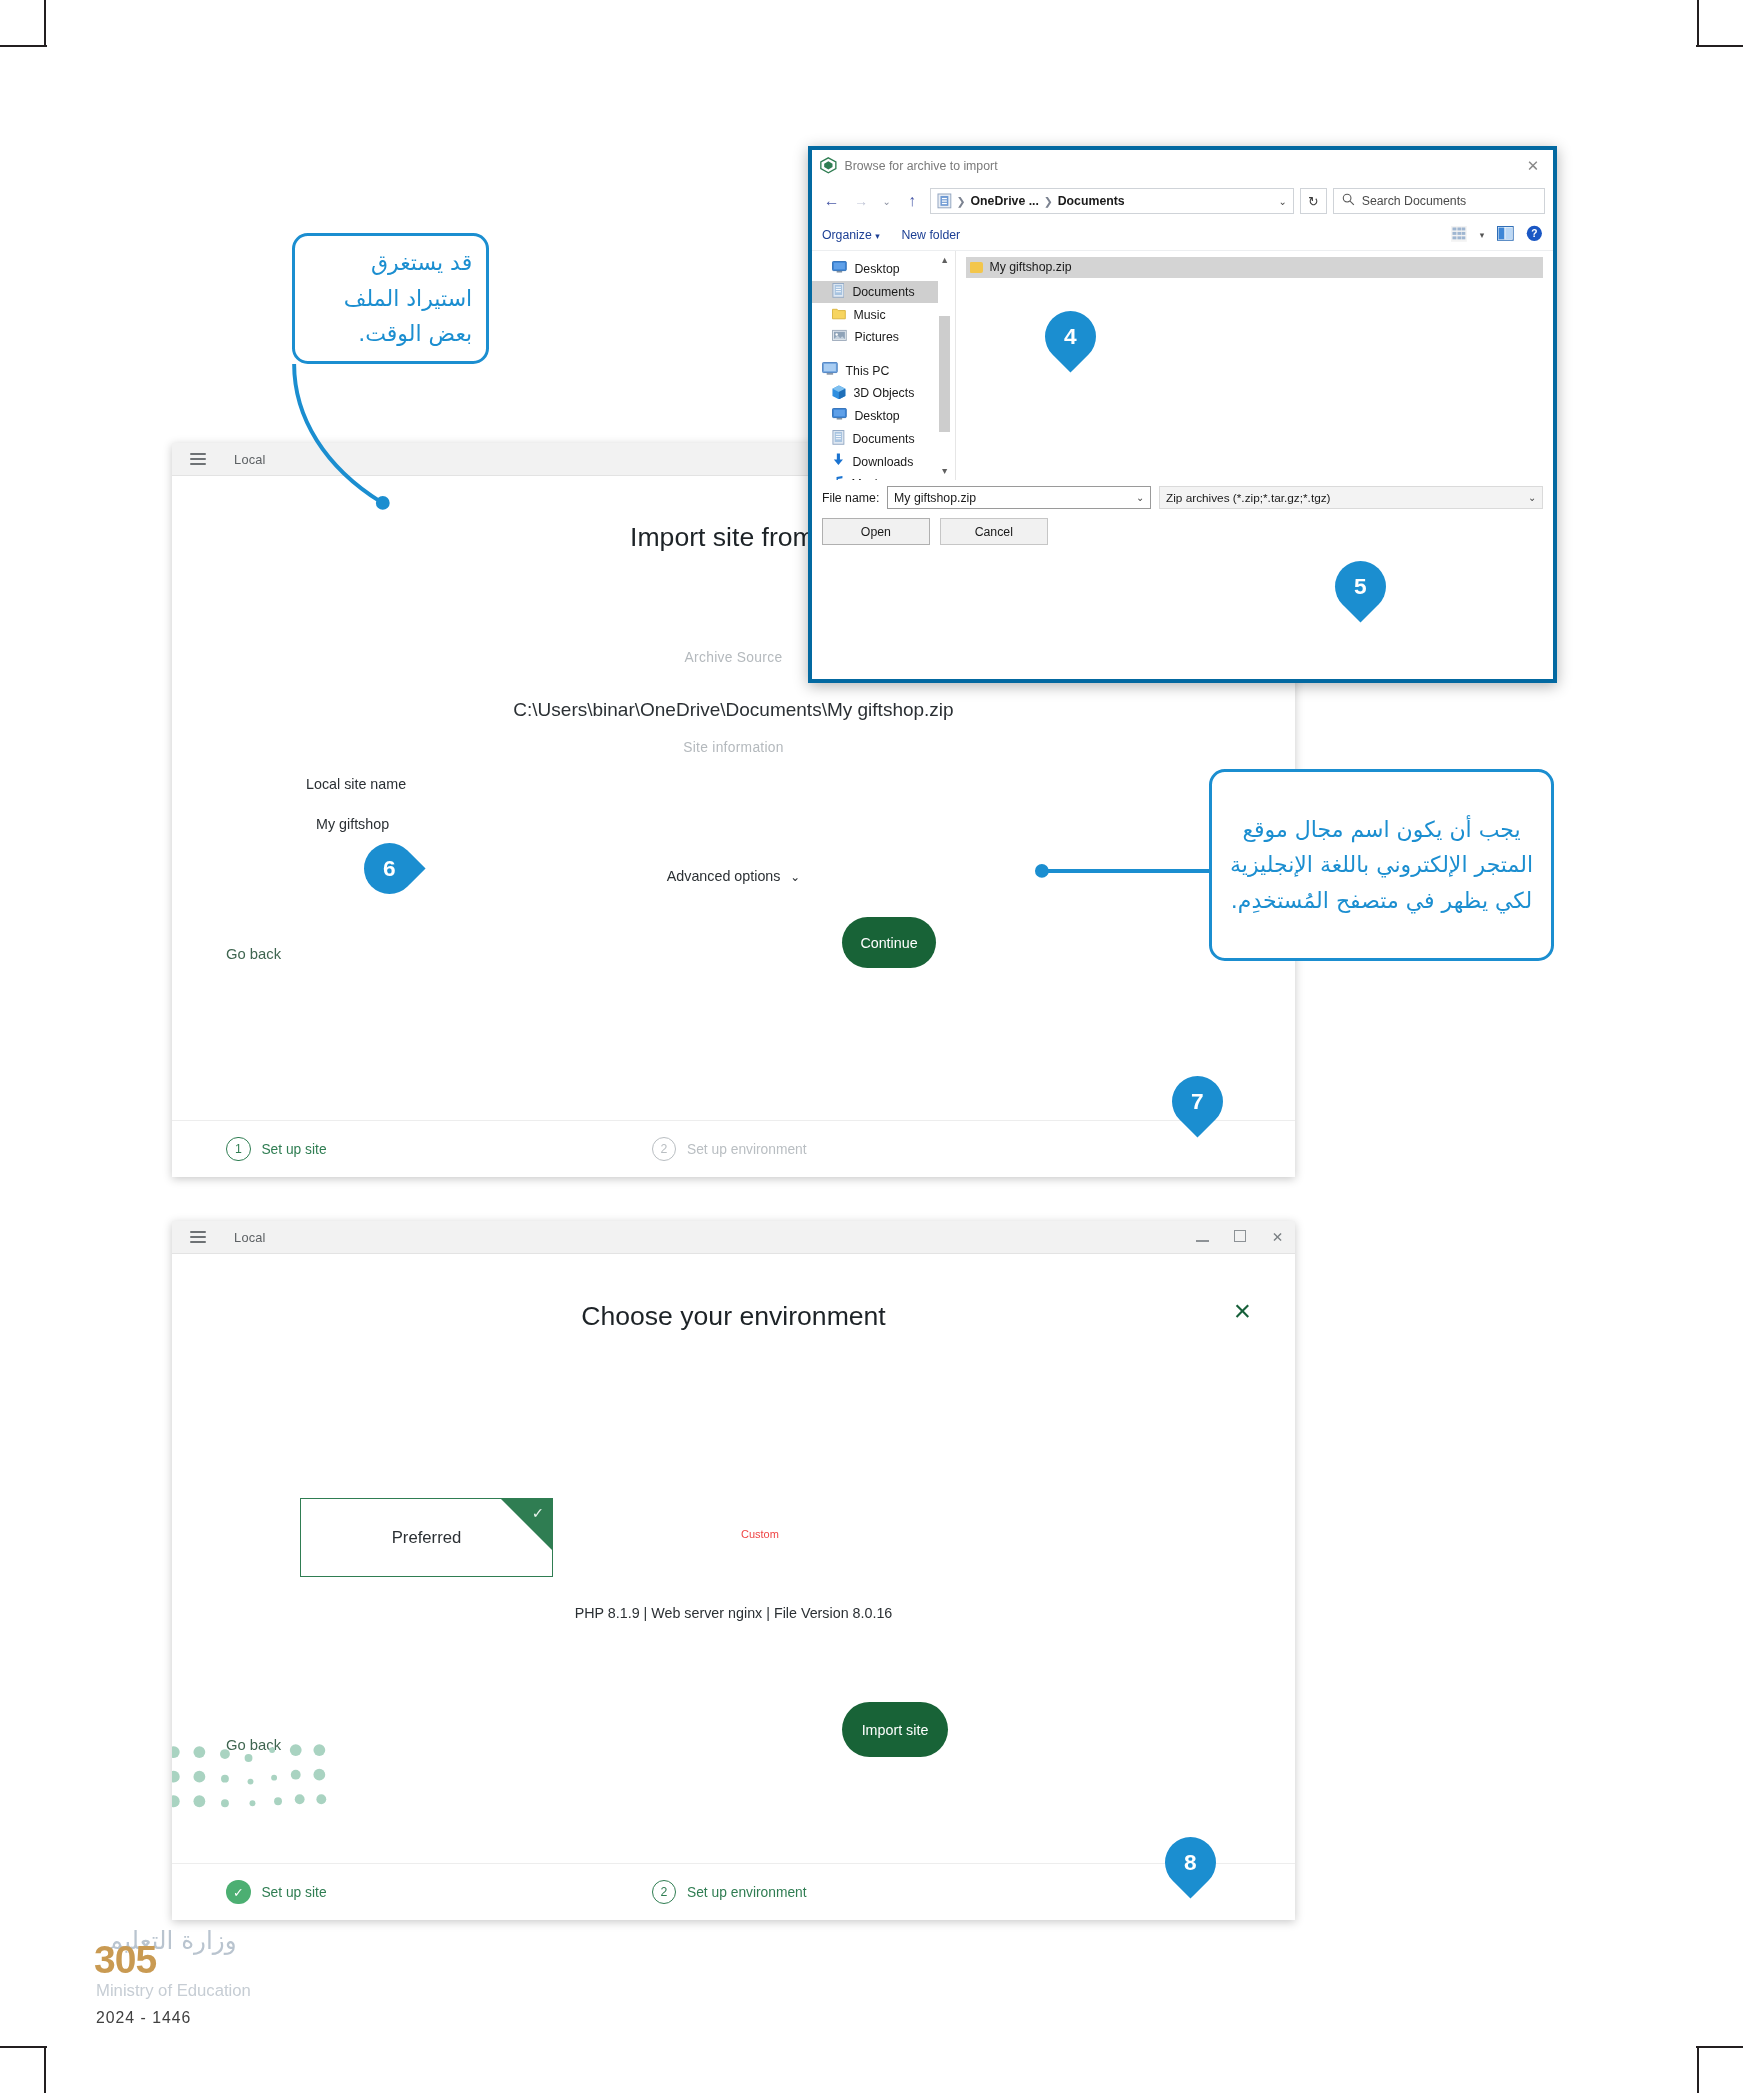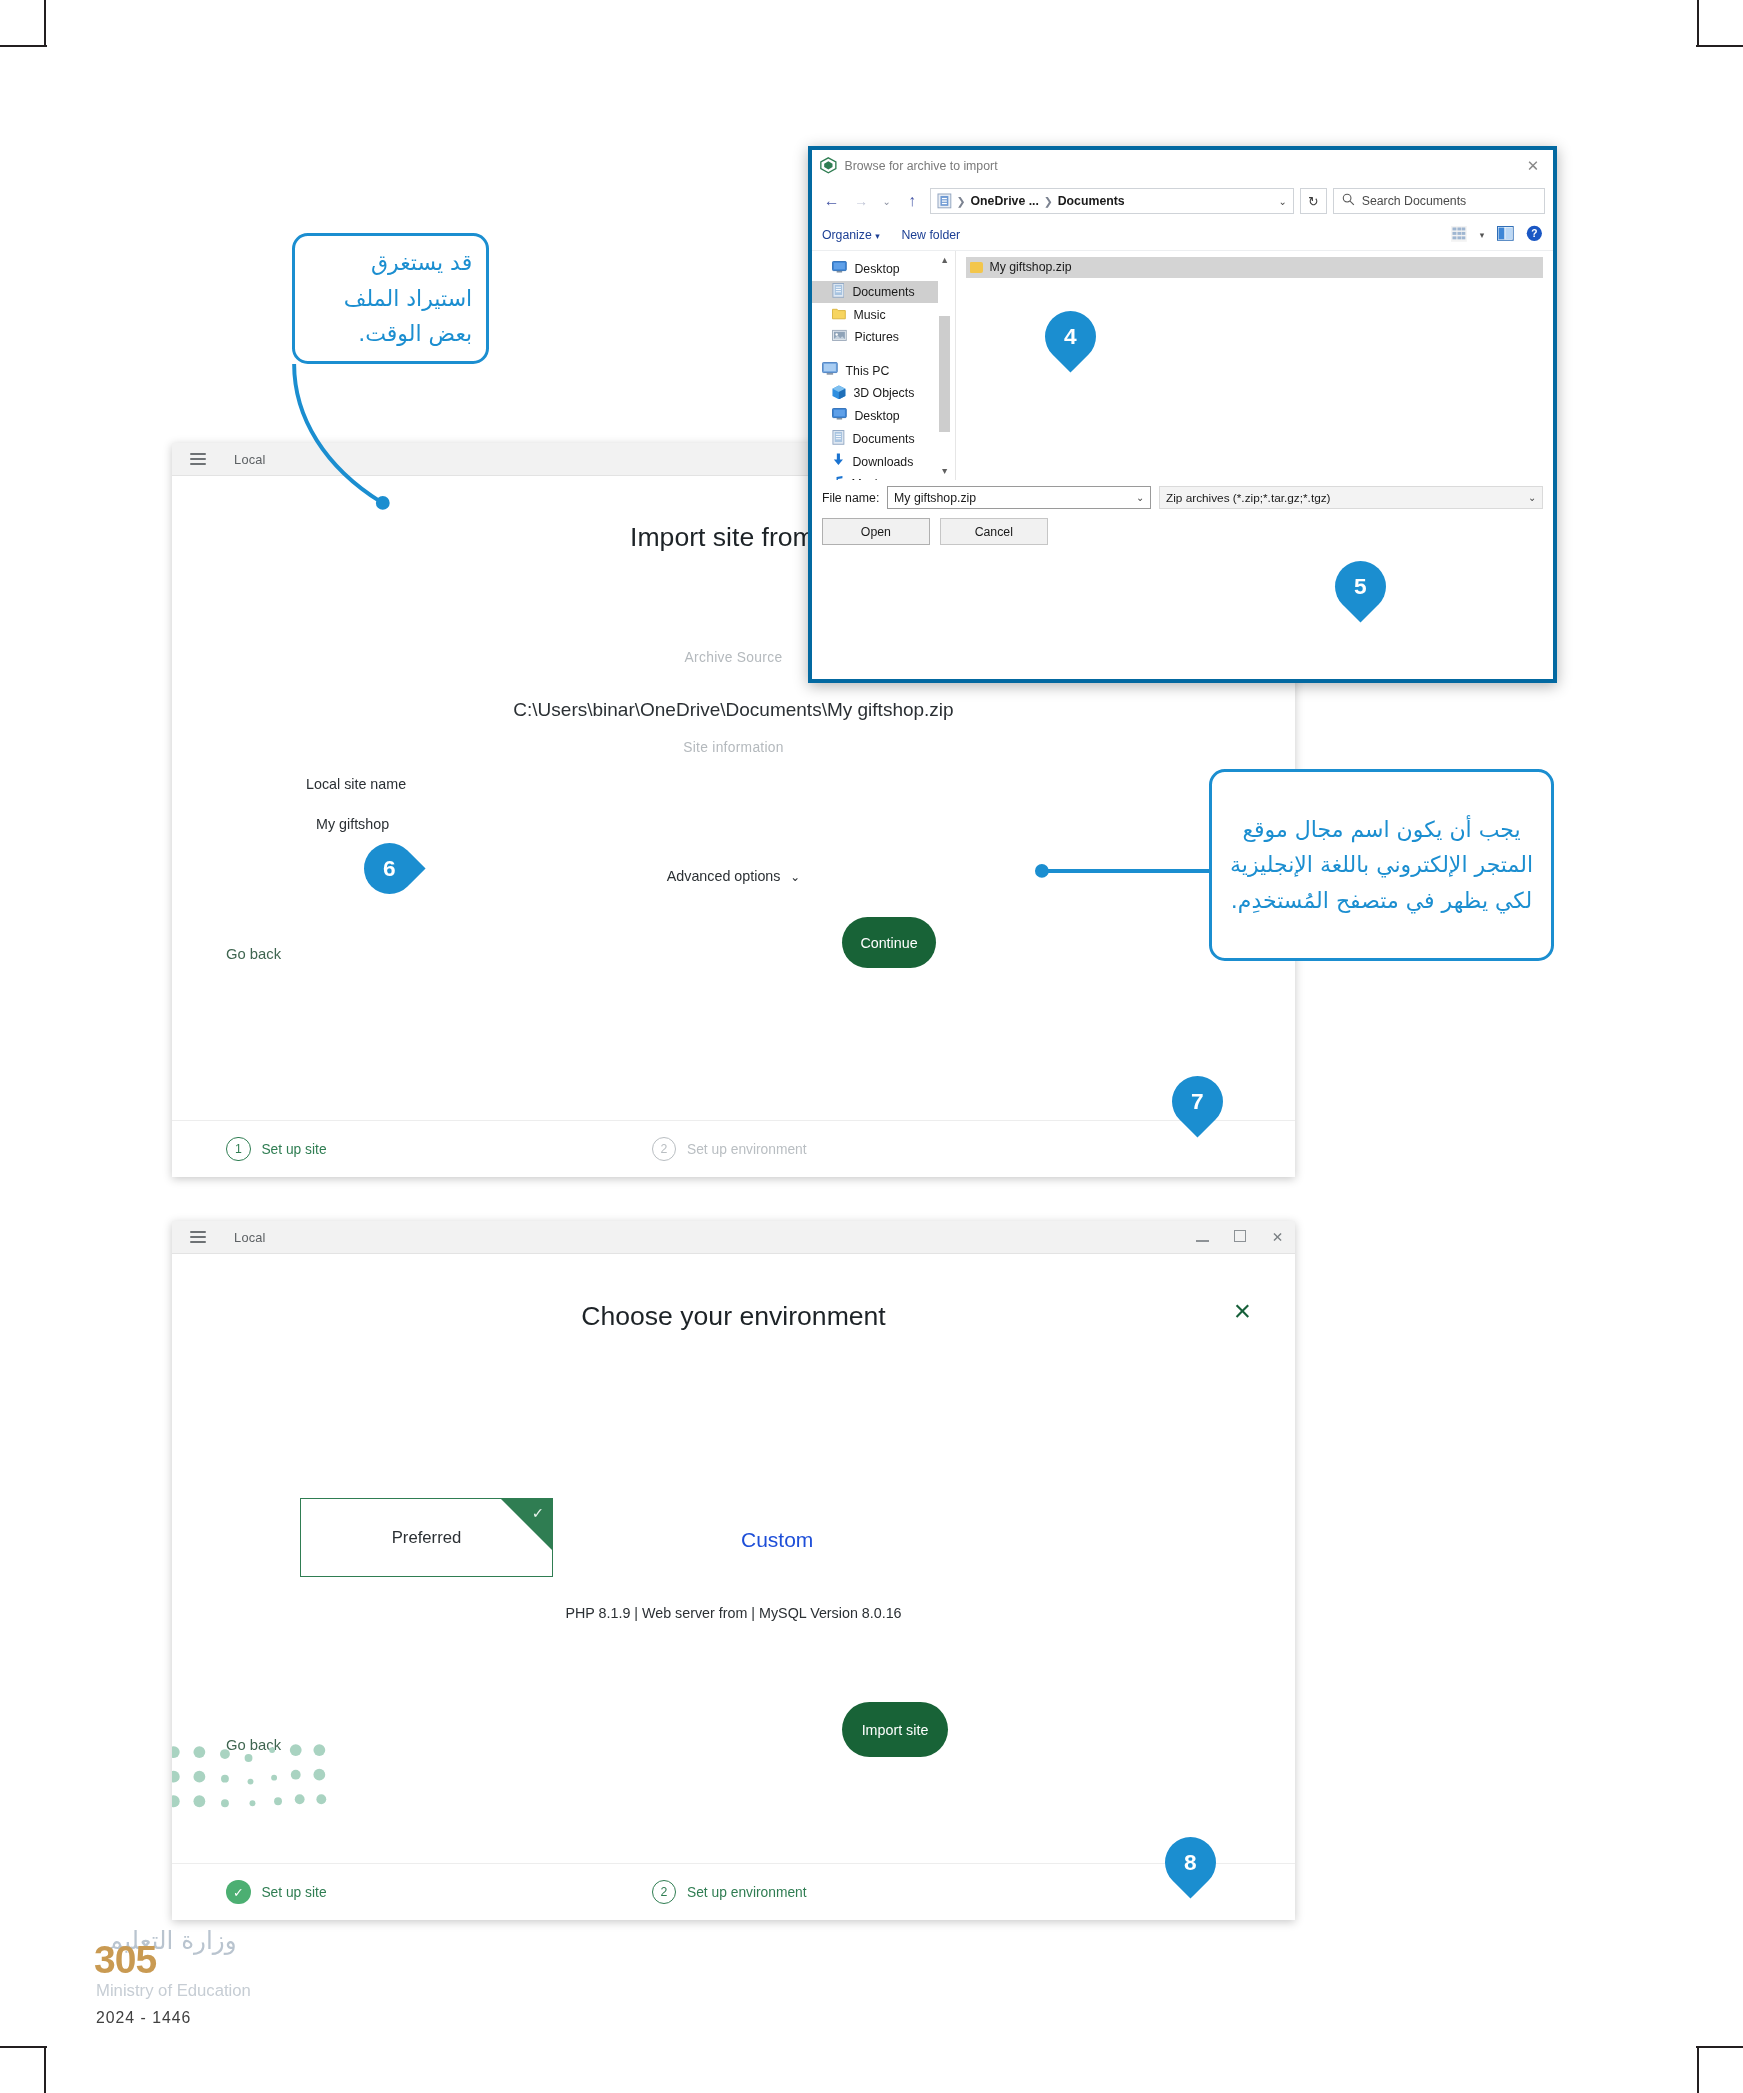--- a/index.html
+++ b/index.html
@@ -119,21 +119,21 @@
   .env-card .corner {
     position: absolute; top: 0; right: 0;
     width: 0; height: 0;
     border-top: 51px solid #2f7d52;
     border-left: 51px solid transparent;
   }
   .env-card .corner-check {
     position: absolute; top: 4.9px; right: 7.9px; color: #e8f2ec; font-size: 14.8px;
   }
   .env-plain {
-    position: absolute; font-size: 21px; color: #1d4ed8;
+    position: absolute; font-size: 11px; color: #ef4444;
   }
 
   
   .fdlg {
     position: absolute;
     background: #ffffff;
     border: 4px solid #0369a1;
     box-shadow: 0 3px 13.8px rgba(0,0,0,.30);
     font-size: 12.3px;
     color: #1a1a1a;
@@ -601,21 +601,21 @@
       <div class="env-card" style="left:128px;top:244px;width:253px;height:79px;">
         <span class="corner"></span>
         <span class="corner-check">✓</span>
         <span>Preferred</span>
       </div>
 
       <div class="env-plain" style="left:569px;top:274px;">
         <span>Custom</span>
       </div>
 
-      <div class="centered-text" style="top:351px;font-size:14.3px;">PHP 8.1.9 | Web server from | MySQL Version 8.0.16</div>
+      <div class="centered-text" style="top:351px;font-size:14.3px;">PHP 8.1.9 | Web server nginx | File Version 8.0.16</div>
 
       <div class="go-back" style="left:54px;top:483px;">Go back</div>
 
       <button class="green-btn" style="left:670px;top:1px;top:448px;width:106px;height:55px;">Import site</button>
 
       <svg class="dots" style="left:-9.9px;top:488px;width:177px;height:89px;" viewBox="0 0 180 90" width="177" height="89">
         <g fill="#a9d3c1">
           <circle cx="12" cy="10" r="6"></circle>
             <circle cx="38" cy="10" r="6"></circle>
             <circle cx="64" cy="12" r="5"></circle>

